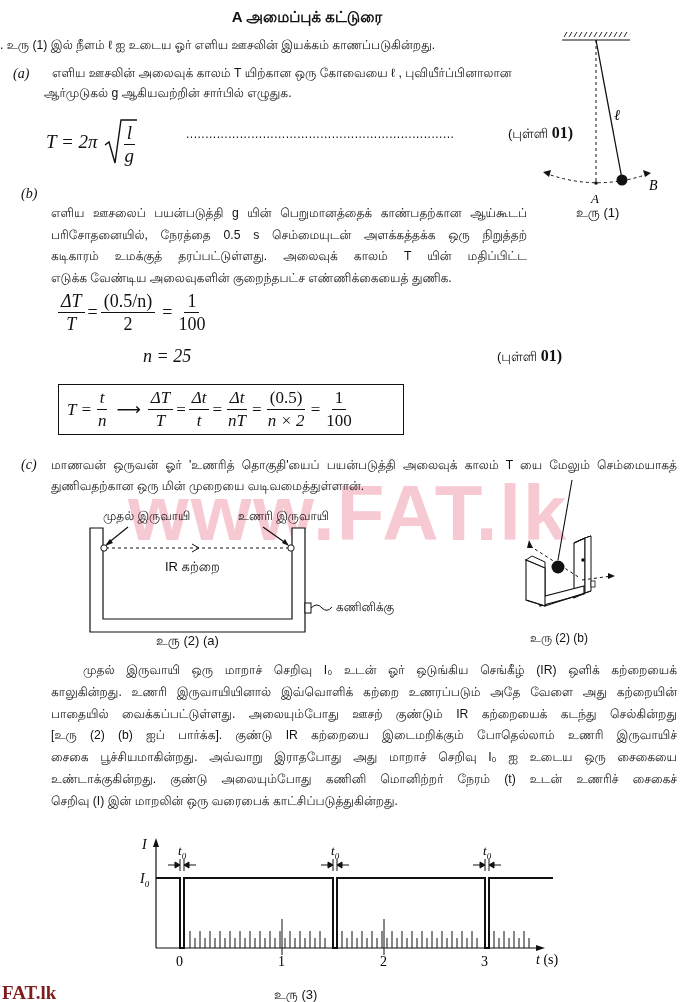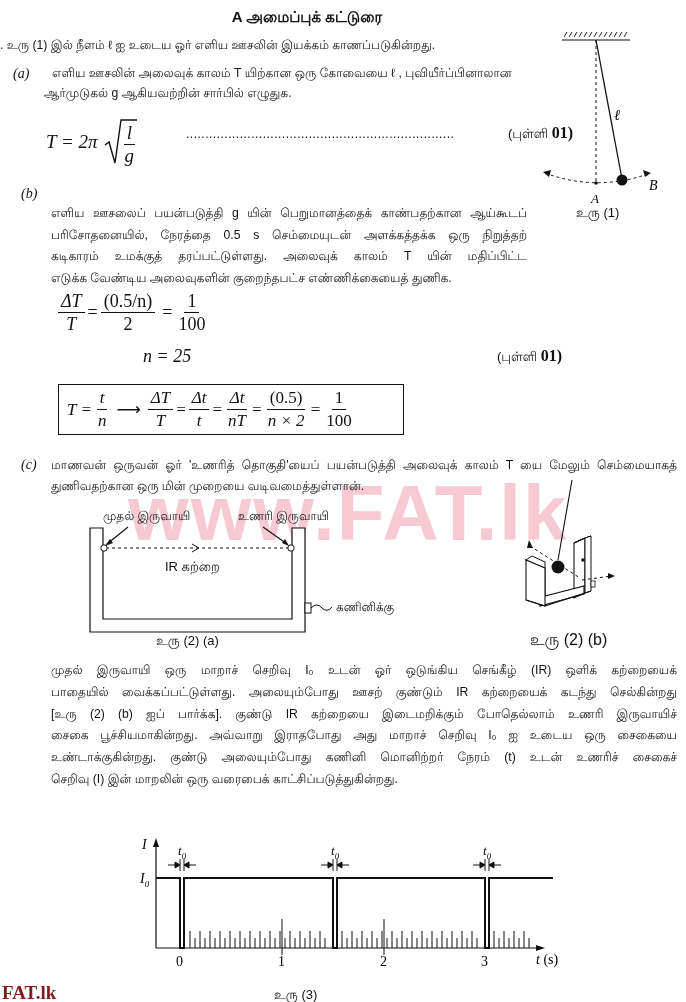--- a/index.html
+++ b/index.html
@@ -176,24 +176,25 @@
   <line x1="26" y1="122" x2="45" y2="128" stroke="#111" stroke-width="1"></line>
   <line x1="45" y1="128" x2="91" y2="113" stroke="#111" stroke-width="1.1"></line>
   <line x1="30" y1="68" x2="80" y2="100" stroke="#111" stroke-width="1" stroke-dasharray="3,3"></line>
   <polygon points="29,62 33,70 27,70" fill="#111"></polygon>
   <line x1="82" y1="102" x2="112" y2="98" stroke="#111" stroke-width="1" stroke-dasharray="3,3"></line>
   <polygon points="115,98 108,95 108,101" fill="#111"></polygon>
   <circle cx="58" cy="89" r="6.5" fill="#111"></circle>
   <circle cx="83" cy="82" r="1.8" fill="#111"></circle>
   <rect x="91" y="103" width="4" height="6" fill="#fff" stroke="#111" stroke-width="0.8"></rect>
 </svg>
-<div class="abs" style="left:530px; top:631px; font-size:16px;">உரு (2) (b)</div>
+<div class="abs" style="left:530px; top:631px; font-size:12px;">உரு (2) (b)</div>
 
 <div class="abs" style="left:51px; top:660px; width:626px; font-size:12.2px; line-height:21.8px;">
-  <div style="text-align:justify; text-align-last:justify;">முதல் இருவாயி ஒரு மாறாச் செறிவு I₀ உடன் ஓர் ஒடுங்கிய செங்கீழ் (IR) ஒளிக் கற்றையைக்</div>
+  <div style="text-align:justify; text-align-last:justify;margin-left:32px;">முதல் இருவாயி ஒரு மாறாச் செறிவு I₀ உடன் ஓர் ஒடுங்கிய செங்கீழ் (IR) ஒளிக் கற்றையைக்</div>
+  <div style="text-align:justify; text-align-last:justify;">காலுகின்றது. உணரி இருவாயியினால் இவ்வொளிக் கற்றை உணரப்படும் அதே வேளை அது கற்றையின்</div>
   <div style="text-align:justify; text-align-last:justify;">பாதையில் வைக்கப்பட்டுள்ளது. அலையும்போது ஊசற் குண்டும் IR கற்றையைக் கடந்து செல்கின்றது</div>
   <div style="text-align:justify; text-align-last:justify;">[உரு (2) (b) ஐப் பார்க்க]. குண்டு IR கற்றையை இடைமறிக்கும் போதெல்லாம் உணரி இருவாயிச்</div>
   <div style="text-align:justify; text-align-last:justify;">சைகை பூச்சியமாகின்றது. அவ்வாறு இராதபோது அது மாறாச் செறிவு I₀ ஐ உடைய ஒரு சைகையை</div>
   <div style="text-align:justify; text-align-last:justify;">உண்டாக்குகின்றது. குண்டு அலையும்போது கணினி மொனிற்றர் நேரம் (t) உடன் உணரிச் சைகைச்</div>
   <div>செறிவு (I) இன் மாறலின் ஒரு வரைபைக் காட்சிப்படுத்துகின்றது.</div>
 </div>
 
 <svg class="abs" style="left:140px; top:835px;" width="420" height="167">
 
   <line x1="16" y1="113" x2="16" y2="8" stroke="#111" stroke-width="1.2"></line>

